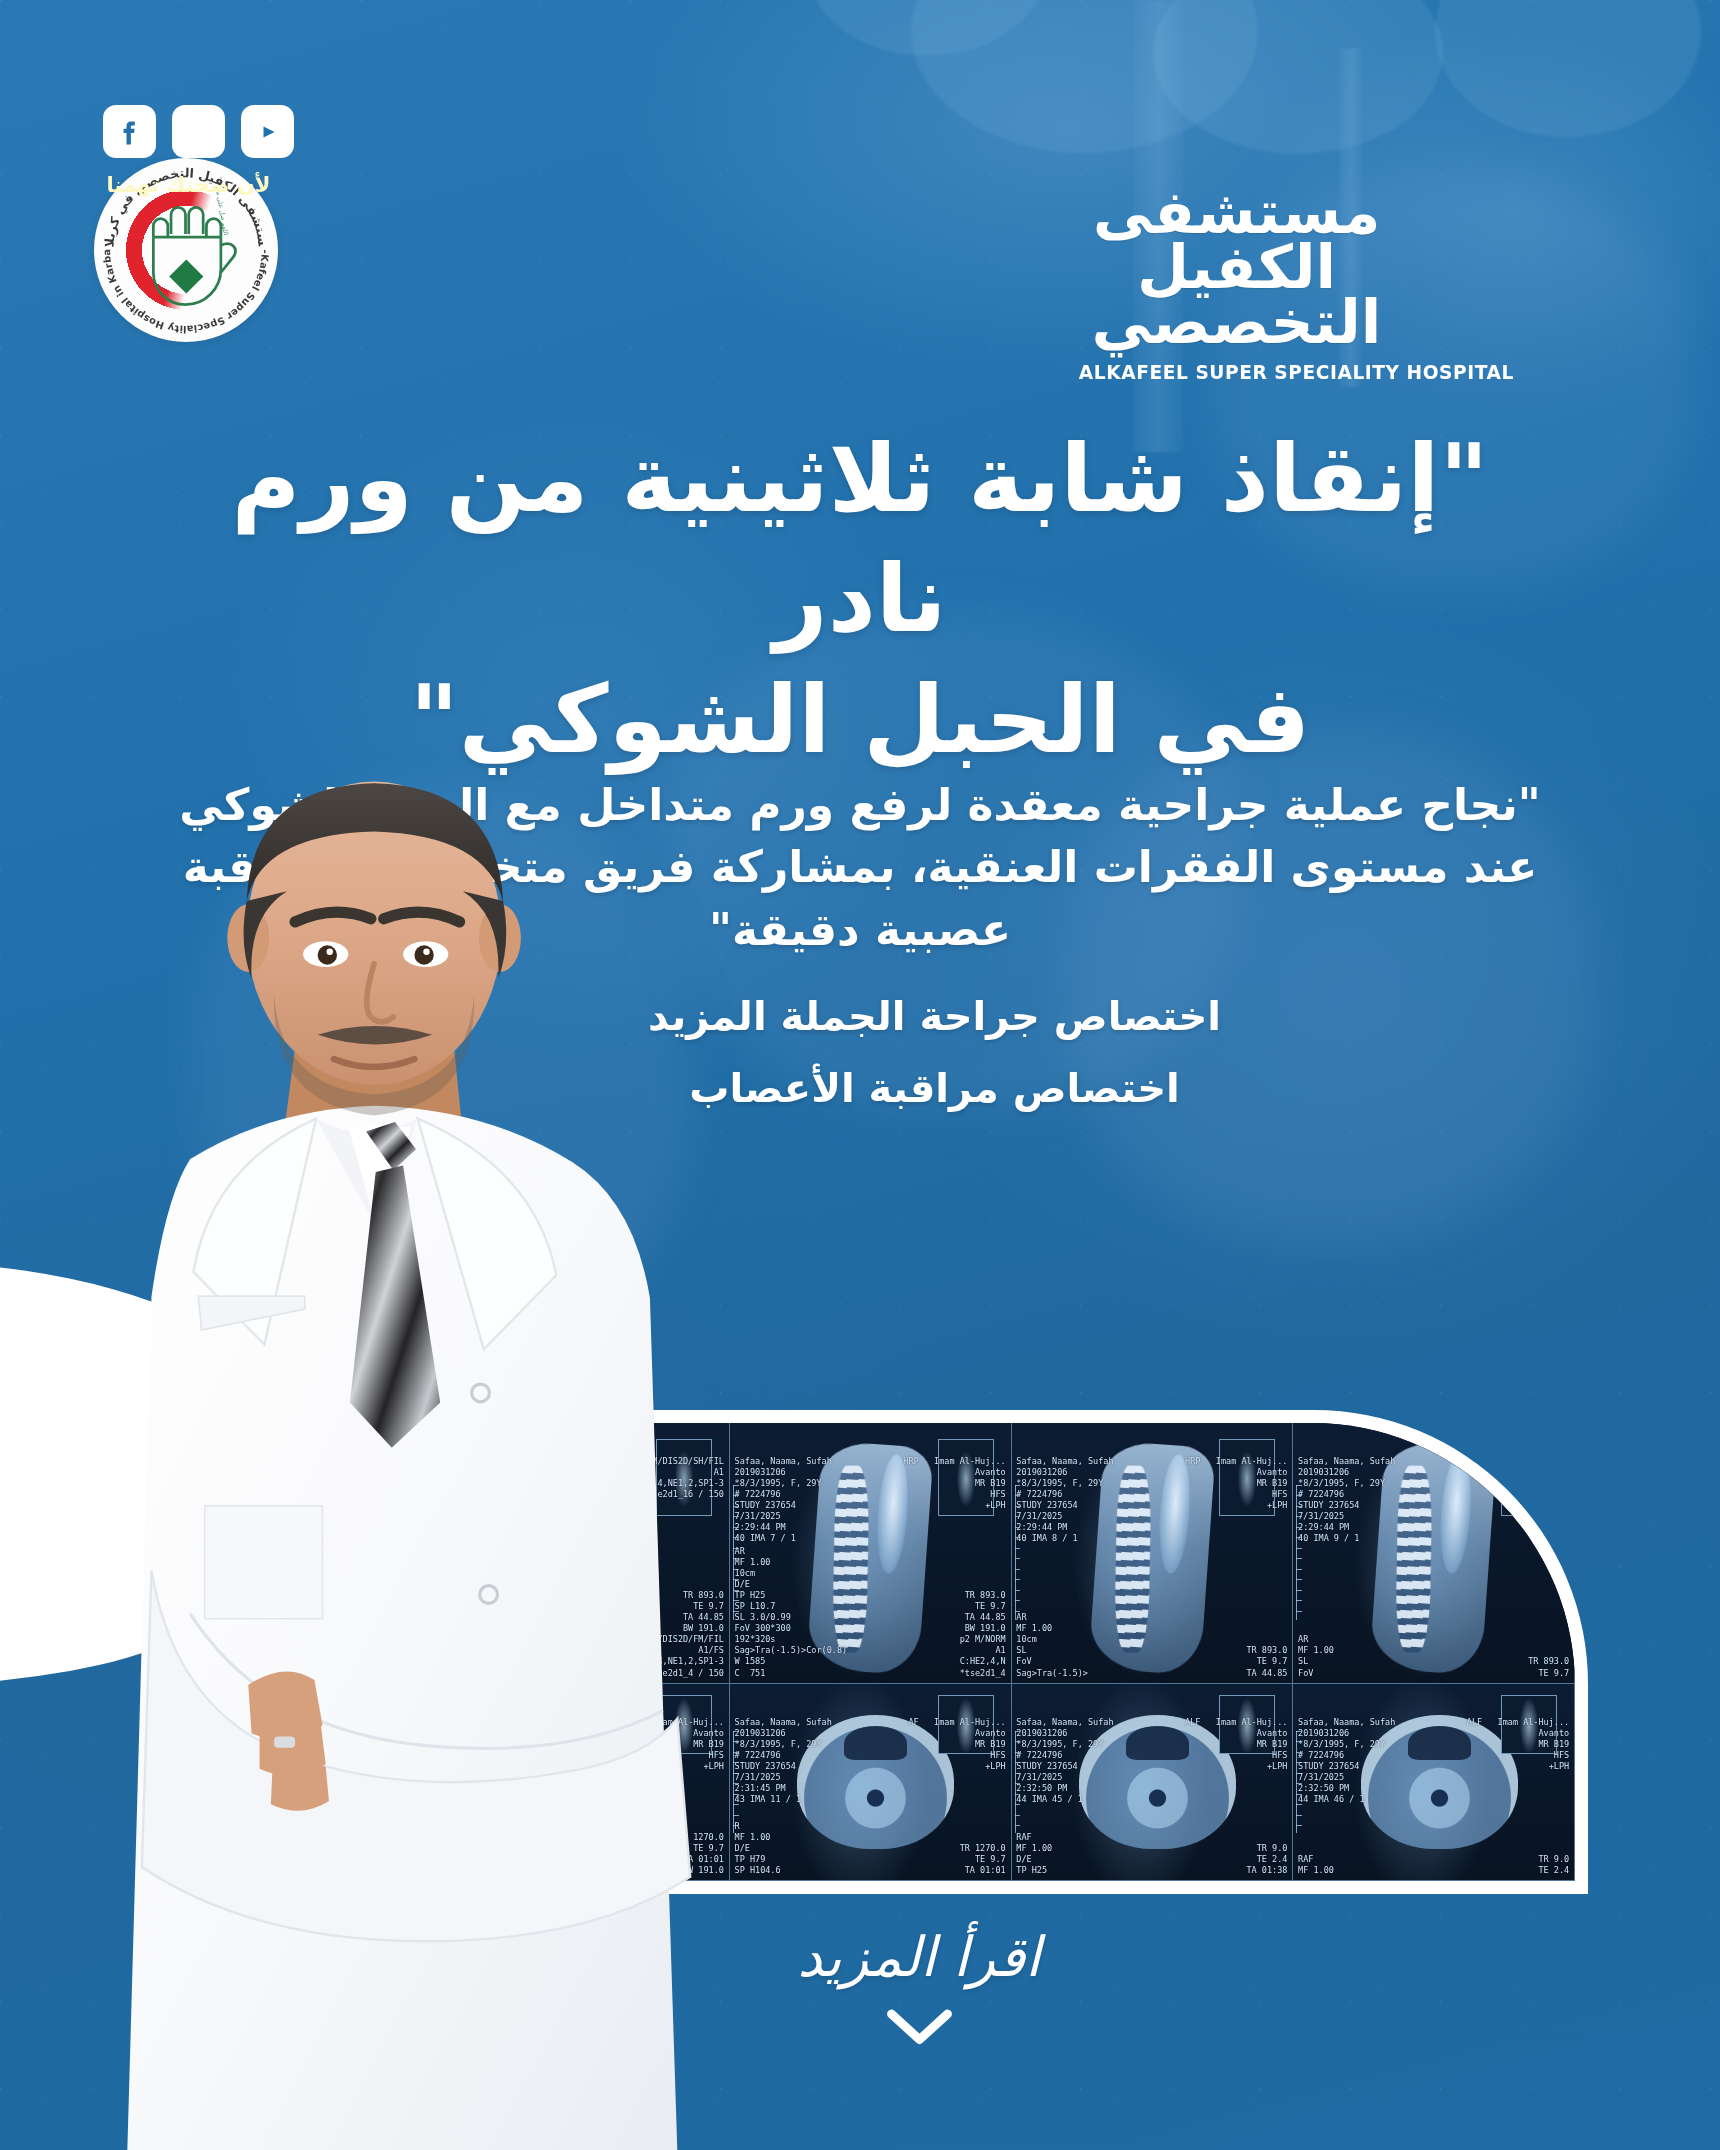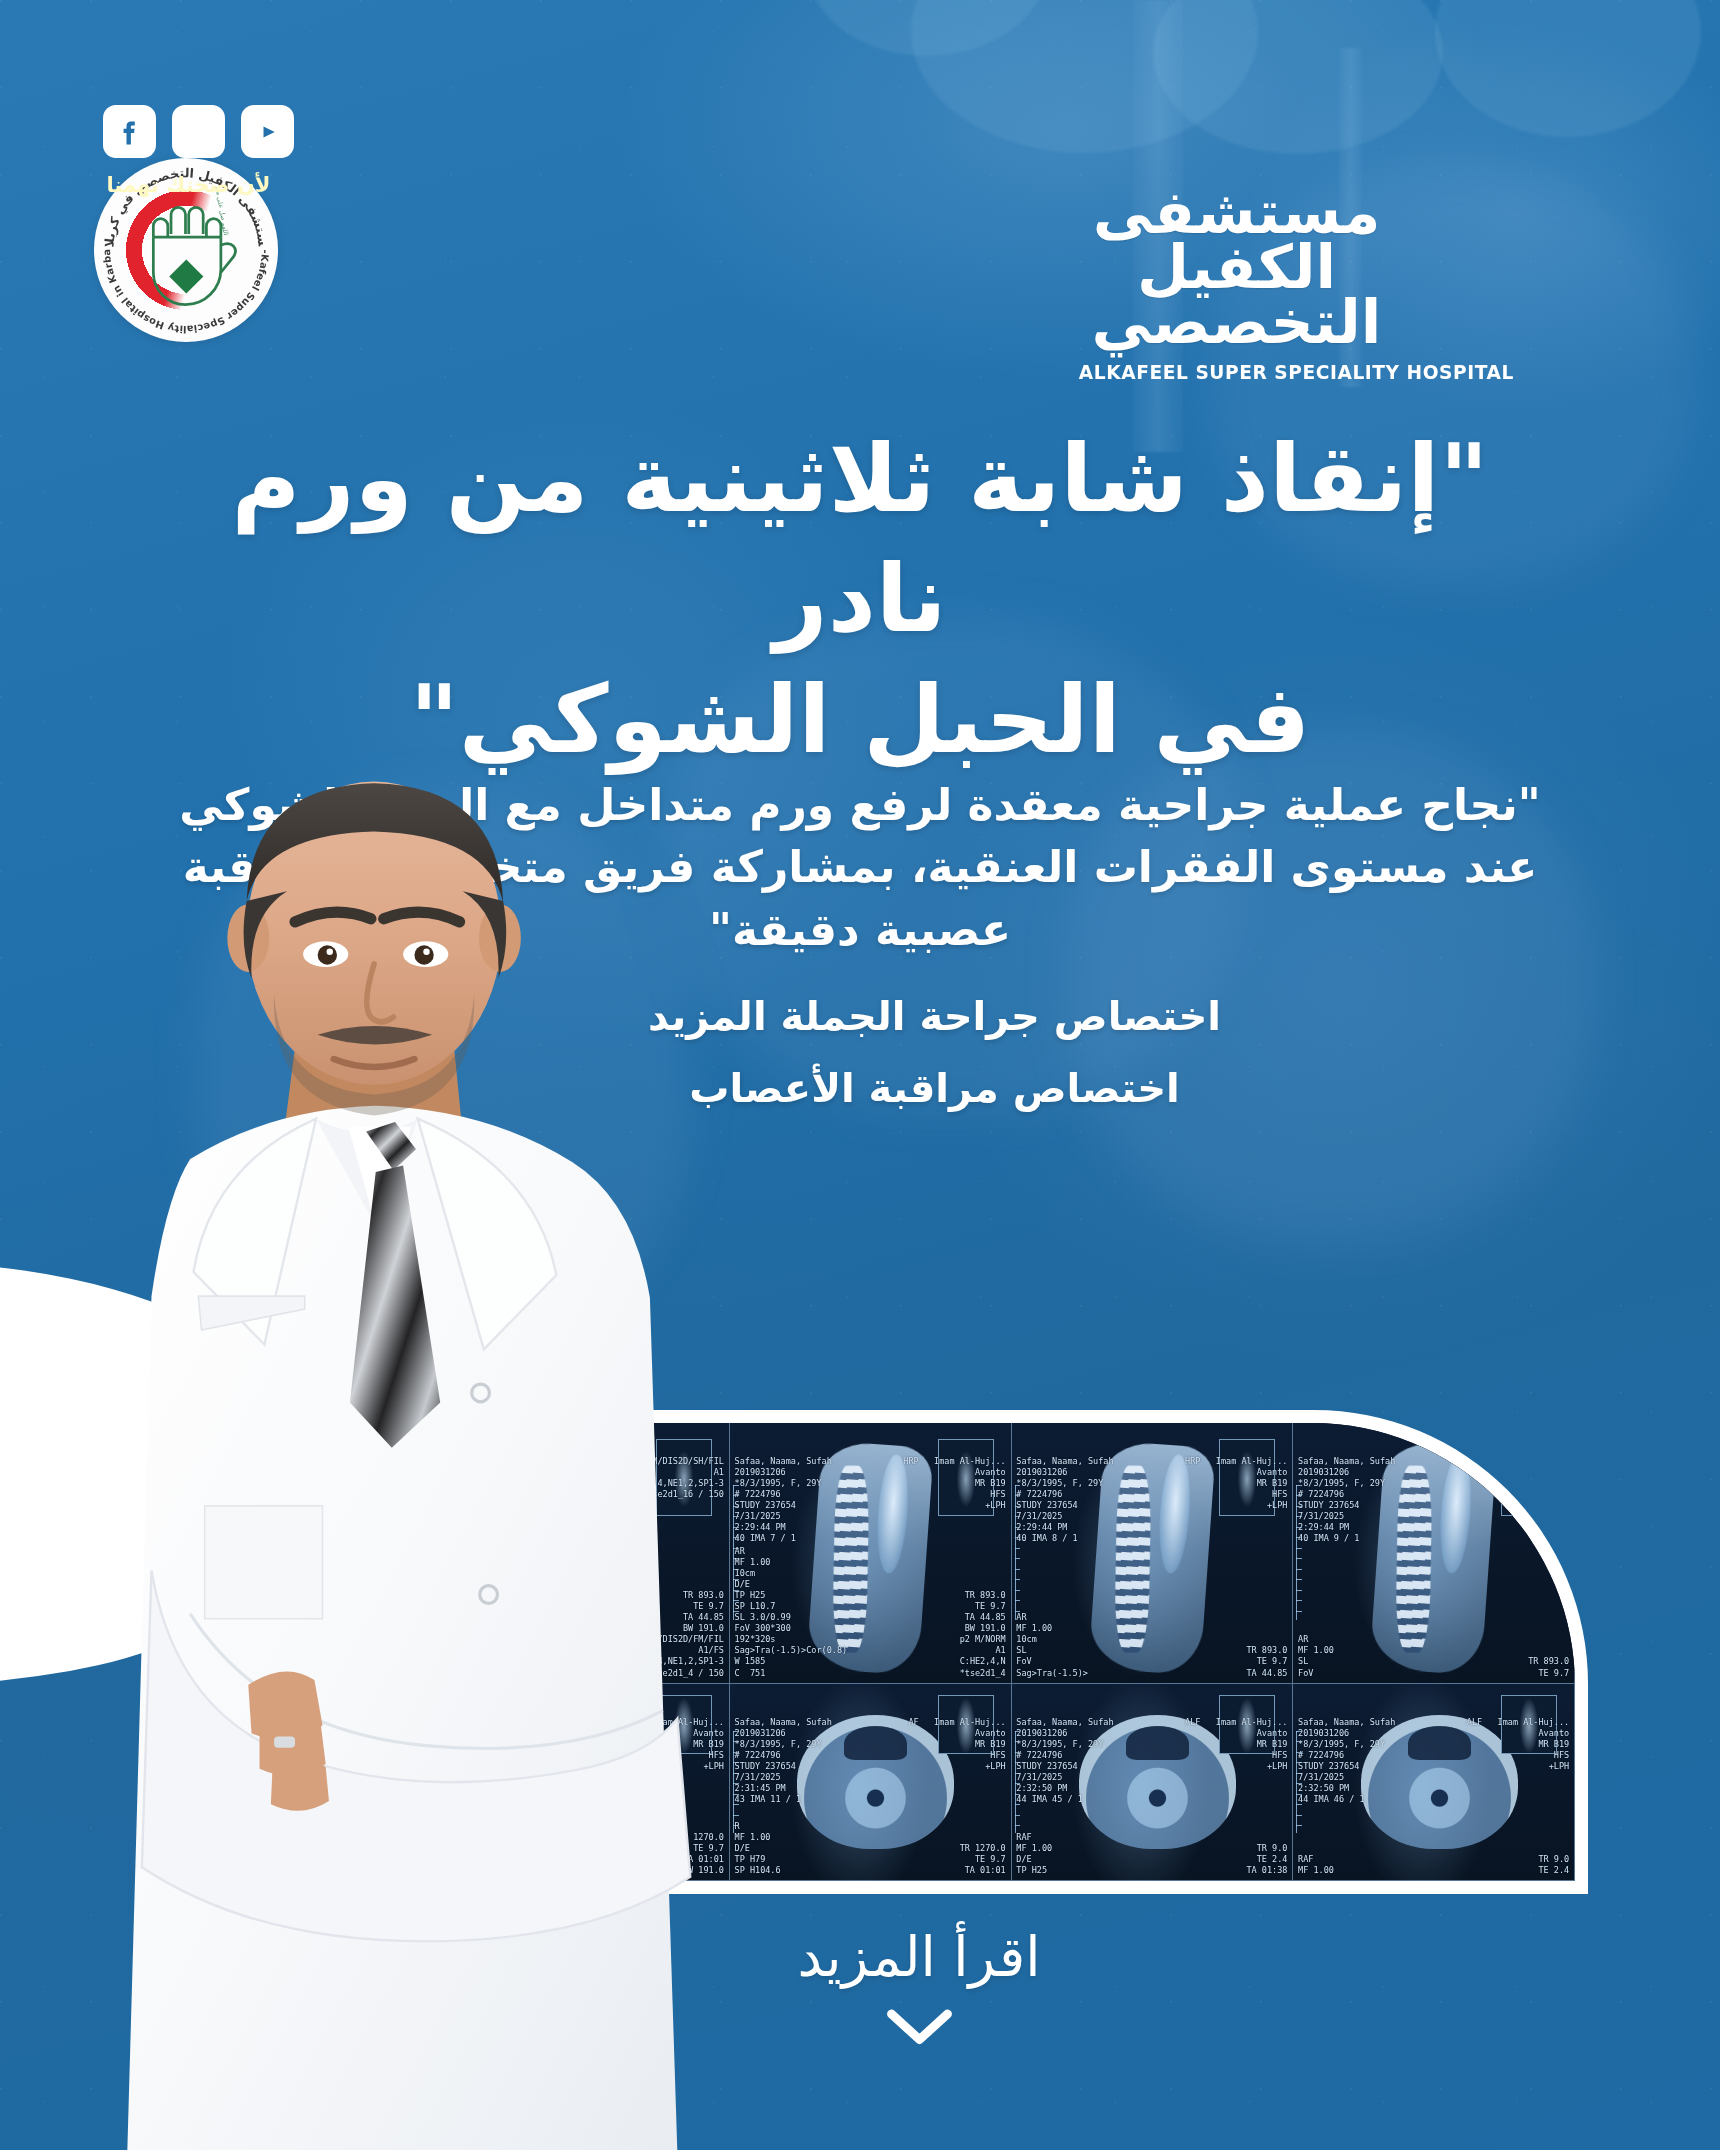--- a/index.html
+++ b/index.html
@@ -279,20 +279,21 @@
 
   
   .doctor { position:absolute; left:32px; bottom:0; width:710px; height:1371px; z-index:4; }
   .doctor svg { width:100%; height:100%; display:block; }
 
   
   .cta {
     position:absolute; left:0; right:0; top:1927px;
     text-align:center; direction:rtl; z-index:6;
     padding-left:118px;
+    font-style:italic;
   }
   .cta-label {
     color:#ffffff; font-size:55px; font-weight:500;
     line-height:1.1;
     text-shadow:0 1.6px 4.8px rgba(0,0,0,.14);
   }
   .cta-chev { margin-top:18px; display:flex; justify-content:center; }
   .cta-chev svg { display:block; }
 </style>
 </head>

